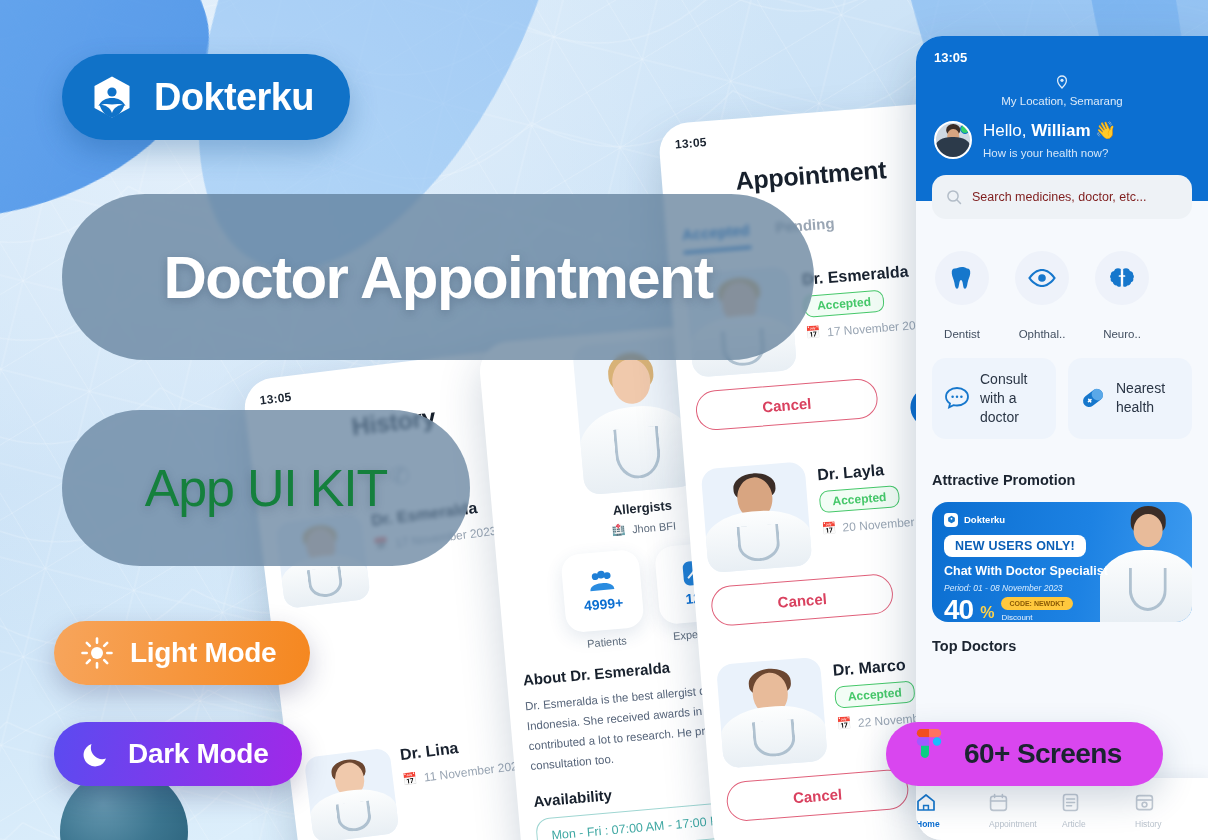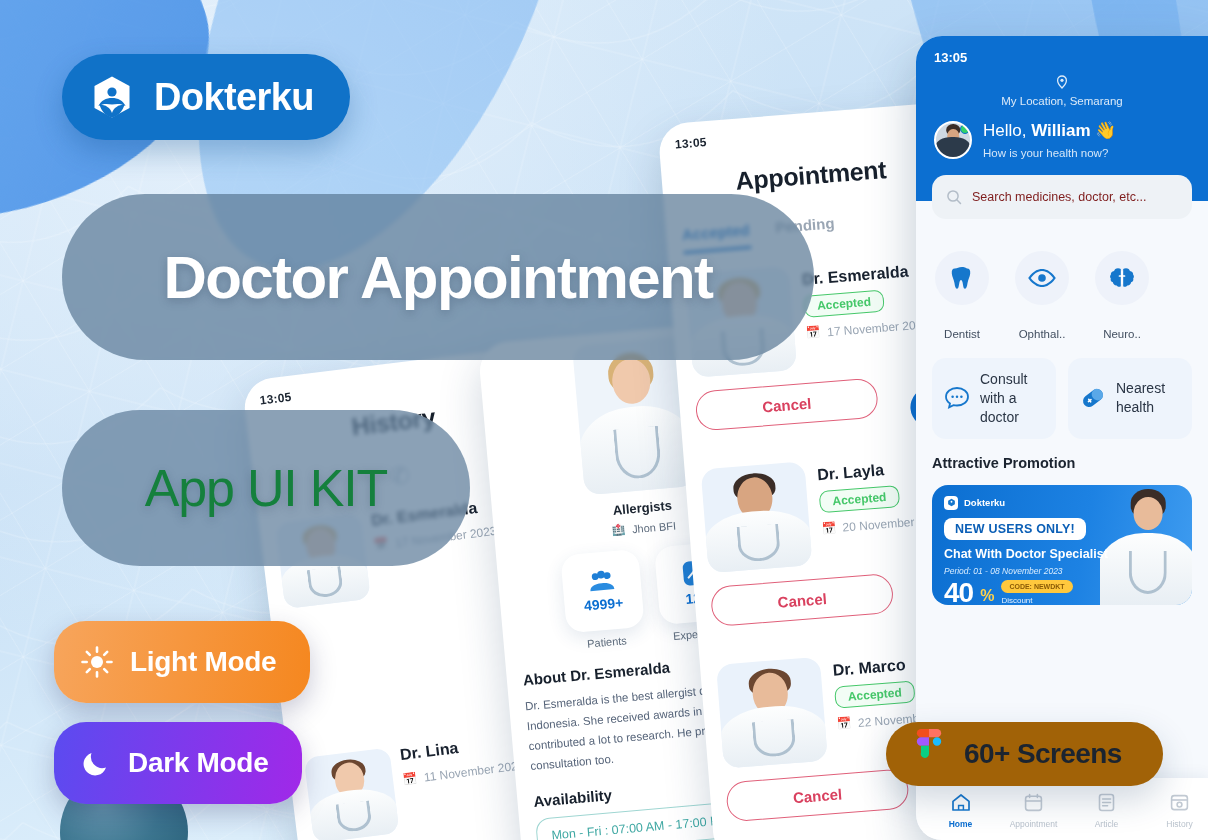--- a/index.html
+++ b/index.html
@@ -182,21 +182,21 @@
   .promo-bot { display:flex; align-items:flex-end; gap:7px; margin-top:4px; }
   .promo-num { color:#fff; font-size:28px; font-weight:800; line-height:.92; letter-spacing:-1px; }
   .promo-pct { color:#ffd24a; font-size:16px; font-weight:800; }
   .promo-code { background:#ffc83d; color:#8a5a06; font-size:7px; font-weight:700;
                 padding:3px 8px; border-radius:8px; }
   .promo-disc { color:#e6f2ff; font-size:8px; margin-top:3px; }
   .promo-doc { position:absolute; right:-4px; bottom:0; width:96px; height:128px; }
 
   .mp-nav { position:absolute; left:0; right:0; bottom:0; height:62px; background:#fff;
             display:flex; align-items:center; padding-top:4px; box-shadow:0 -2px 14px rgba(30,60,100,.08); }
-  .nav-i { flex:1; text-align:center;margin-left:16px; }
+  .nav-i { flex:1; text-align:left; }
   .nav-lb { font-size:8.5px; margin-top:3px; color:#b9c2cc; }
   .nav-i.active .nav-lb { color:#0c6fd1; font-weight:700; }
 
   
   .pill-logo {
     position:absolute; left:62px; top:54px; height:86px; padding:0 36px 0 26px;
     background:#1072c8; border-radius:44px; display:flex; align-items:center; gap:18px;
     box-shadow:0 12px 28px rgba(14,79,142,.3);
   }
   .logo-mark { width:48px; height:48px; flex:none; }
@@ -214,30 +214,30 @@
   .panel-sub {
     position:absolute; left:62px; top:410px; width:408px; height:156px;
     background:rgba(98,128,156,.74); border-radius:78px;
     display:flex; align-items:center; justify-content:center;
     backdrop-filter:blur(2px);
   }
   .panel-sub h2 { color:#15803d; font-size:52px; font-weight:400; letter-spacing:-1.2px;
                   text-shadow:0 3px 10px rgba(30,50,80,.25); }
 
   .mode-btn {
-    position:absolute; height:82px; border-radius:32px; display:flex; align-items:center;
+    position:absolute; height:64px; border-radius:32px; display:flex; align-items:center;
     gap:16px; padding:0 34px 0 26px; box-shadow:0 10px 26px rgba(40,40,90,.25);
   }
   #btn-light { left:54px; top:621px; background:linear-gradient(100deg,#f7a55c 0%,#f5871f 100%); }
   #btn-dark  { left:54px; top:722px; background:linear-gradient(100deg,#5b4bf0 0%,#a128e8 100%); }
   .mode-txt { color:#fff; font-size:28px; font-weight:800; letter-spacing:-.3px; }
 
   .figma-pill {
     position:absolute; left:886px; top:722px; width:277px; height:64px;
-    background:#a16207; border-radius:32px; display:flex; align-items:center; gap:18px;
+    background:#d946ef; border-radius:32px; display:flex; align-items:center; gap:18px;
     padding-left:26px; box-shadow:0 14px 34px rgba(25,60,100,.2); z-index:20;
   }
   .figma-txt { font-size:28px; font-weight:800; color:#1b2430; letter-spacing:-.6px; }
 </style>
 </head>
 <body>
 
 <div id="bg">
   <div class="bg-grad"></div>
   <svg class="bg-mesh" viewBox="0 0 1208 840" preserveAspectRatio="none">
@@ -515,21 +515,21 @@
           <g transform="rotate(-38 13 12)">
             <rect x="2" y="6" width="22" height="12" rx="6" fill="#1677cc"></rect>
             <rect x="13" y="6" width="11" height="12" rx="6" fill="#5aa8e8"></rect>
             <path d="M7.2 12h3.2M8.8 10.4v3.2" stroke="#fff" stroke-width="1.6" stroke-linecap="round"></path>
           </g>
         </svg>
         <div class="act-t">Nearest health</div>
       </div>
     </div>
 
-    <div class="mp-h" style="margin-top:16px;">Attractive Promotion</div>
+    <div class="mp-h" style="margin-top:33px;">Attractive Promotion</div>
 
     <div class="promo">
       <div class="promo-l">
         <div class="promo-brand">
           <span class="promo-brand-ic">
             <svg width="9" height="9" viewBox="0 0 24 24">
                 <path d="M12 2l9 5.2v9.6L12 22l-9-5.2V7.2z" fill="#1677cc"></path>
                 <circle cx="12" cy="10" r="2.4" fill="#fff"></circle>
               </svg>
           </span>
@@ -550,20 +550,21 @@
       <div class="promo-doc">
         <div class="ph">
             <div class="hair hr-dark" style="top:10%;height:22%;width:36%;"></div>
           <div class="head sk-b" style="top:16%;width:30%;padding-bottom:34%;"></div>
           <div class="coat"></div>
             <div class="steth"></div>
           </div>
       </div>
     </div>
 
+    <div class="mp-h" style="margin-top:16px;">Top Doctors</div>
   </div>
 
   <div class="mp-nav">
     <div class="nav-i active">
       <svg width="20" height="19" viewBox="0 0 20 19">
         <path d="M2 8.4L10 2l8 6.4V17H2z" fill="none" stroke="#1677cc" stroke-width="1.7" stroke-linejoin="round"></path>
         <path d="M7.6 17v-4.6h4.8V17" fill="none" stroke="#1677cc" stroke-width="1.5"></path>
       </svg>
       <div class="nav-lb">Home</div>
     </div>

